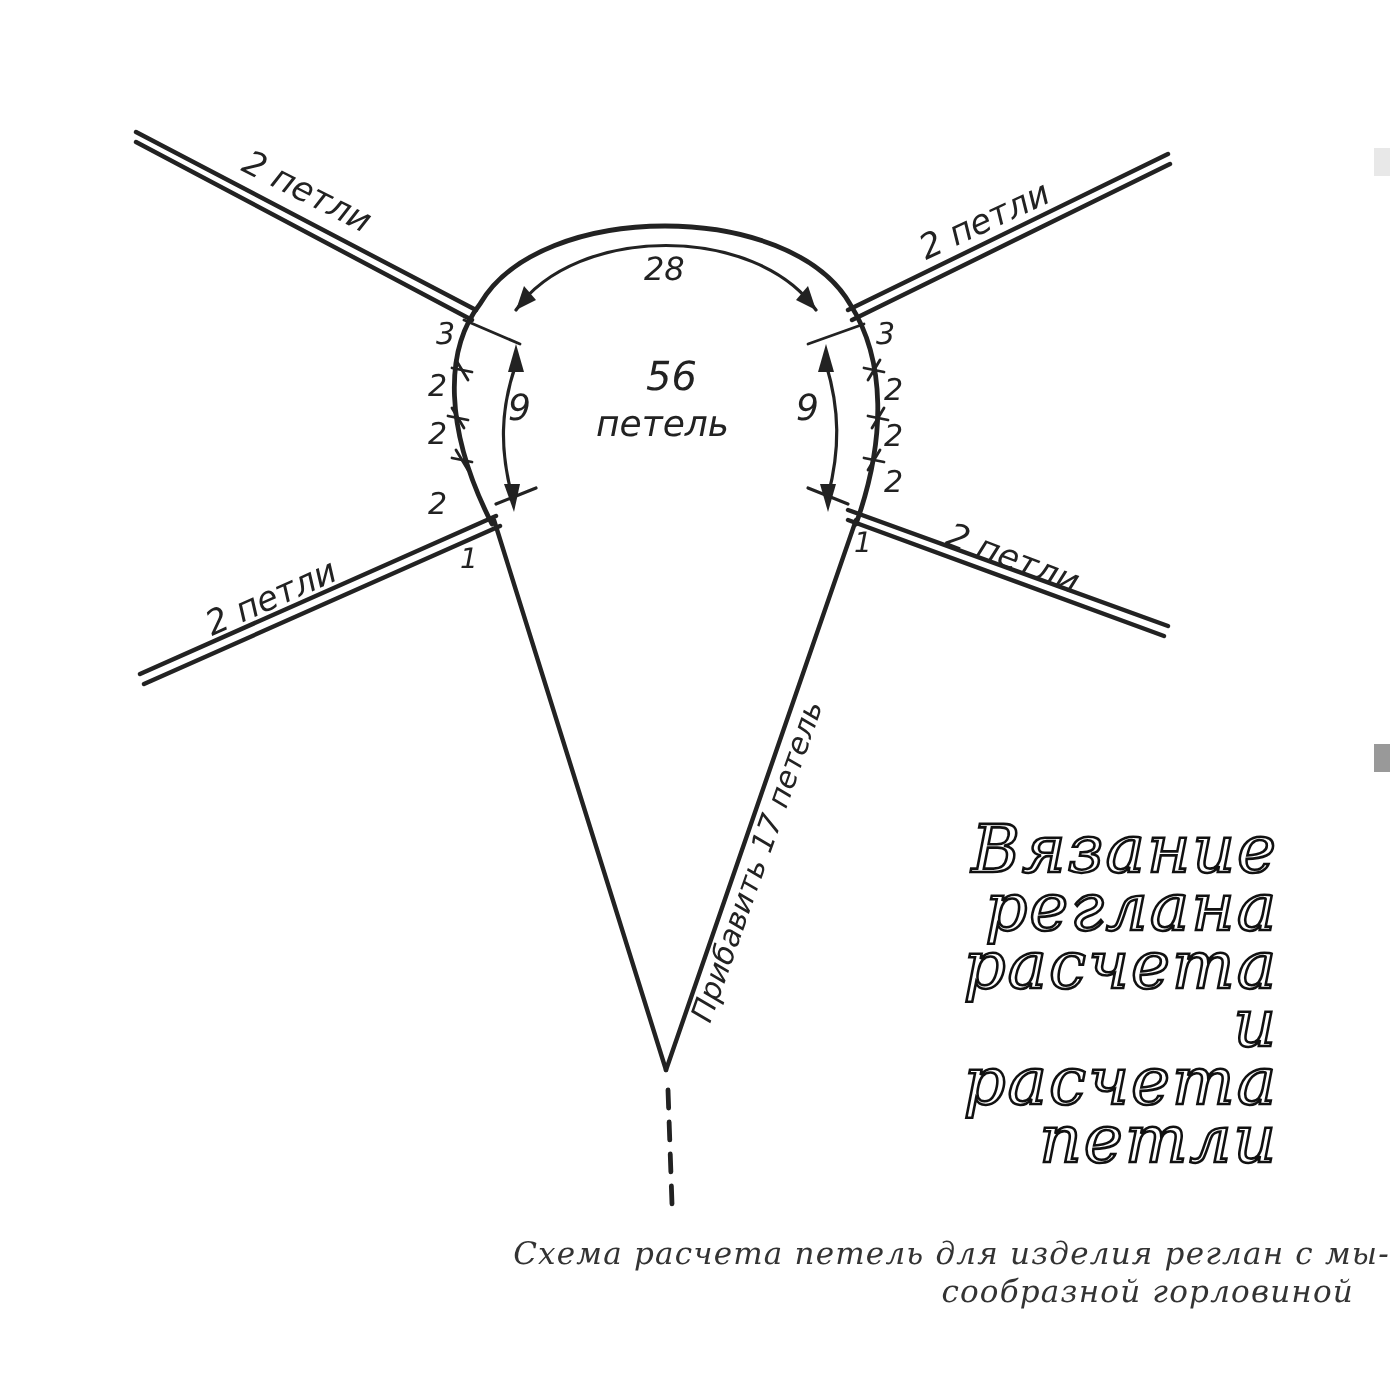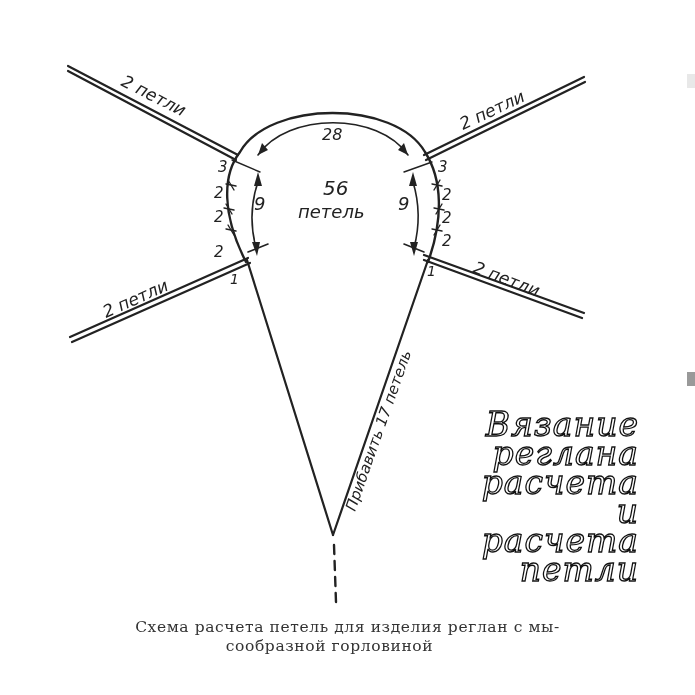--- a/index.html
+++ b/index.html
@@ -1,19 +1,19 @@
 <!DOCTYPE html>
 <html><head>
 <meta charset="utf-8">
 <style>
   html, body { margin: 0; padding: 0; background: #ffffff; }
   body { width: 695px; height: 695px; position: relative; overflow: hidden; font-family: "DejaVu Sans", sans-serif; }
   #diagram { position: absolute; left: 0; top: 0; width: 695px; height: 695px; }
   .lbl { font-family: "DejaVu Sans", sans-serif; font-style: italic; fill: #222; }
-  .cap { position: absolute; left: 0; width: 695px; text-align: center; font-family: "DejaVu Serif", serif; color: #333; font-size: 15.5px; letter-spacing: 0.6px; }
+  .cap { position: absolute; left: 0; width: 695px; text-align: right; font-family: "DejaVu Serif", serif; color: #333; font-size: 15.5px; letter-spacing: 0.6px; font-style: italic; }
   .cap1 { top: 618px; }
   .cap2 { top: 637px; left: -18px; }
   .script { position: absolute; left: 374px; top: 410px; width: 265px; text-align: right; font-family: "DejaVu Serif", serif; font-style: italic; color: #fff; font-size: 33px; line-height: 29px; -webkit-text-stroke: 1.3px #111; letter-spacing: 1px; }
   .script div { white-space: nowrap; }
   .edge-mark { position: absolute; width: 8px; height: 14px; background: #d8d8d8; opacity: .6; }
 </style>
 </head>
 <body>
 
 <svg id="diagram" viewBox="0 0 695 695" xmlns="http://www.w3.org/2000/svg">

